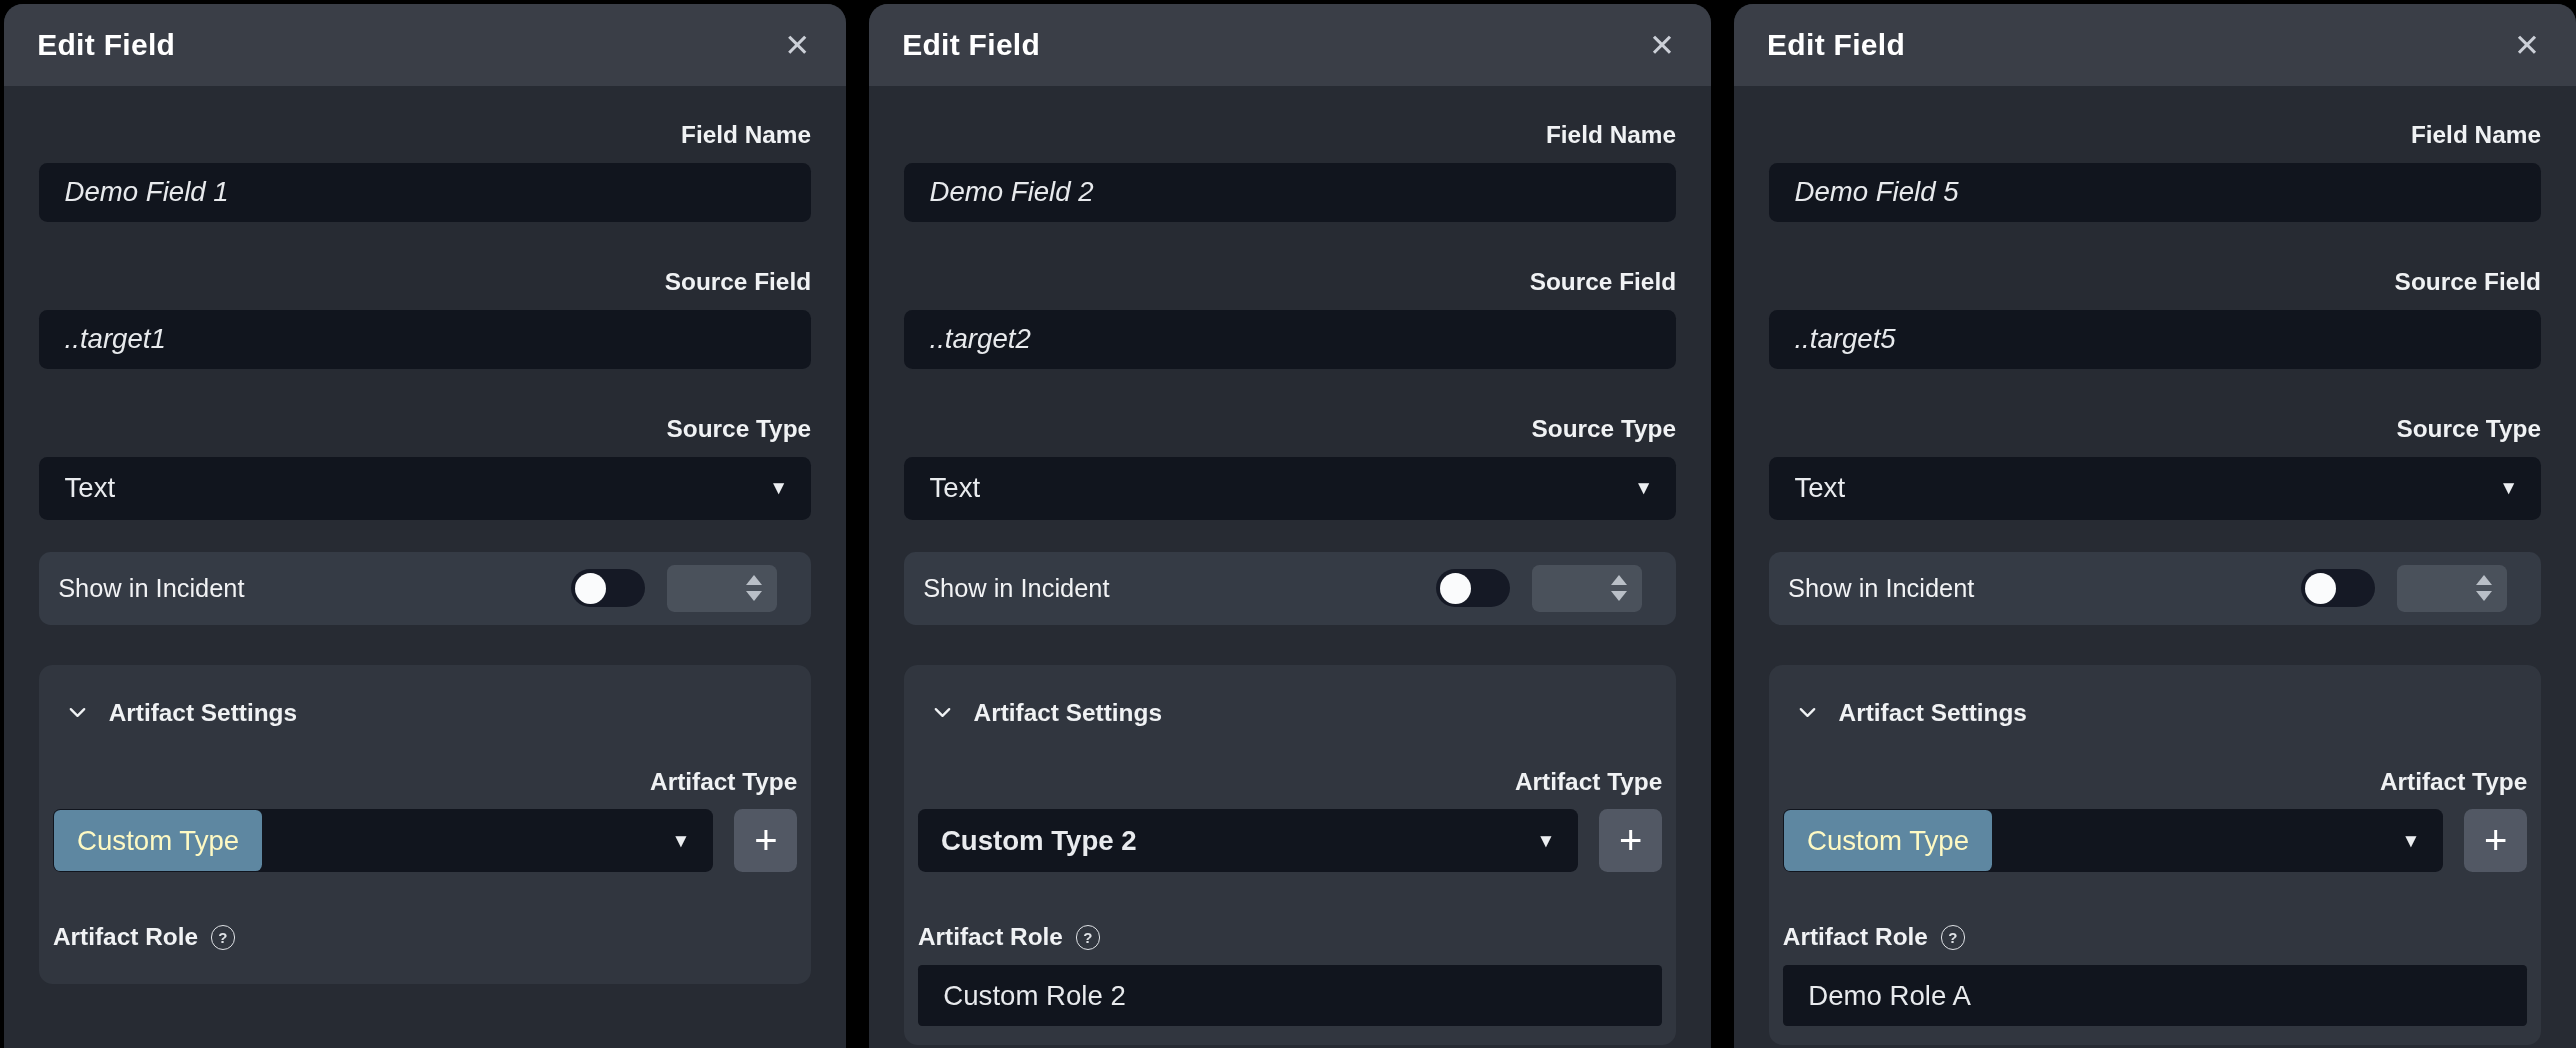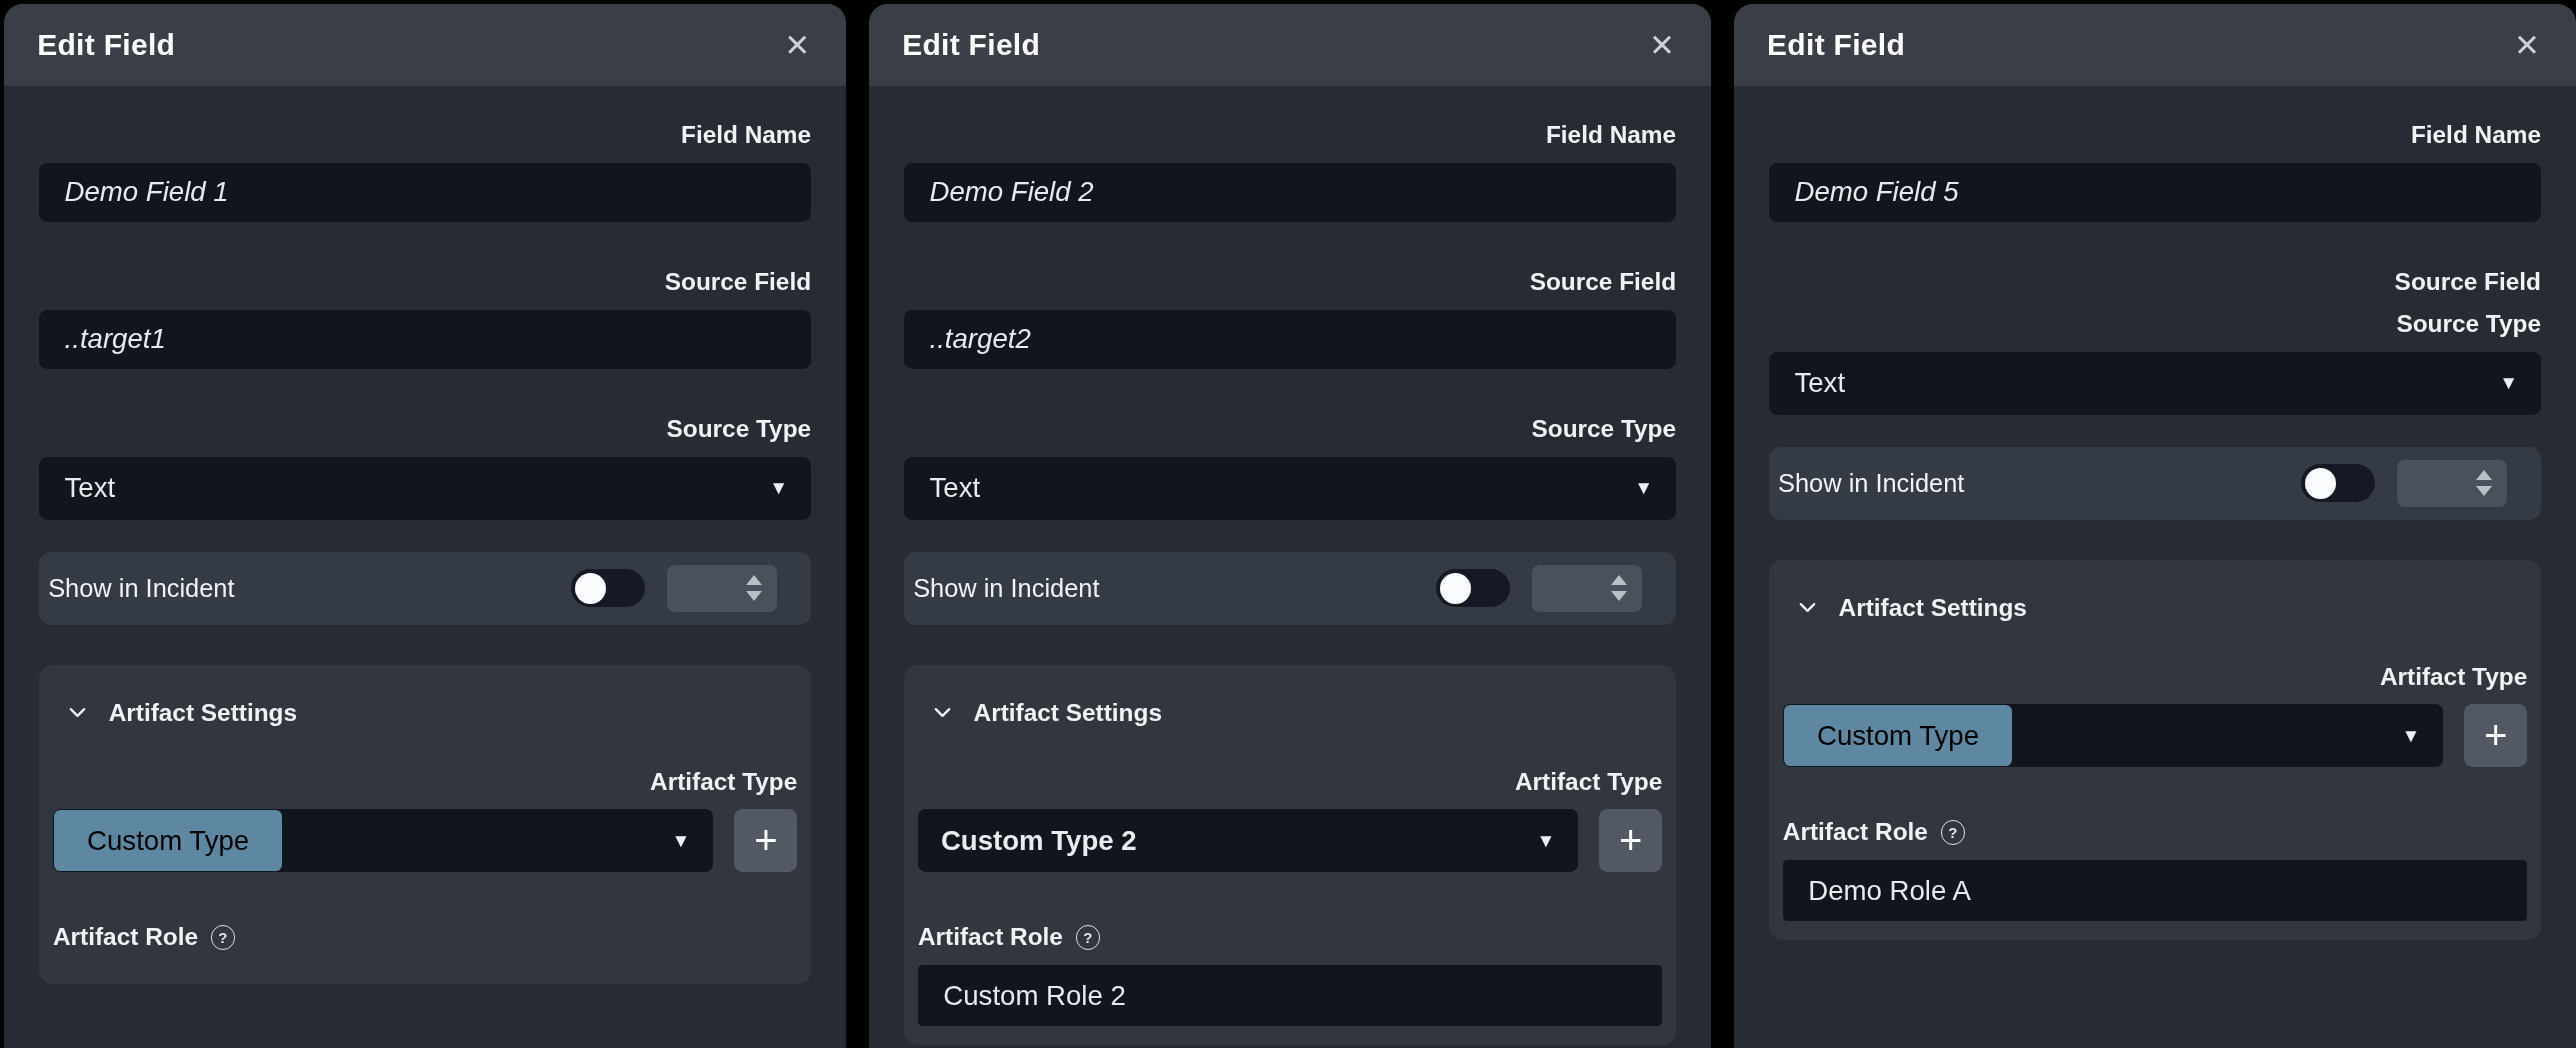--- a/index.html
+++ b/index.html
@@ -17,21 +17,21 @@
   .panel-body { flex:1; padding:35px 35px 0; }
   .f-label { font-size:24.4px; font-weight:700; color:#f0f2f4; margin-bottom:13.8px;text-align:right; }
   .text-input { height:59px; background:#11151e; border-radius:8.5px;
                 display:flex; align-items:center; padding:0 25.4px;
                 font-size:27.6px; color:#e8eaed; margin-bottom:46px;font-style:italic; }
   .select { height:63px; background:#11151e; border-radius:8.5px;
             display:flex; align-items:center; padding:0 23px 0 25.4px;
             font-size:27.6px; color:#e9ebee; margin-bottom:32px; cursor:pointer; }
   .select .arrow { margin-left:auto; font-size:19px; color:#eceef1; }
   .incident-row { height:73px; background:#353b45; border-radius:11.7px;
-                  display:flex; align-items:center; padding:0 34px 0 9px;
+                  display:flex; align-items:center; padding:0 34px 0 19px;
                   margin-bottom:40px;gap:8px; }
   .incident-label { font-size:25.4px; font-weight:400; color:#f1f2f4; }
   .toggle { margin-left:auto; width:74px; height:38px; background:#151925;
             border-radius:19px; position:relative; cursor:pointer; flex:0 0 auto; }
   .toggle .knob { position:absolute; left:3.7px; top:3.7px; width:31px; height:31px;
                   background:#fafbfc; border-radius:50%; }
   .stepper { margin-left:13.8px; width:110px; height:47px; background:#4a515b;
              border-radius:7.4px; display:flex; align-items:center;
              justify-content:flex-end; padding-right:15px; gap:0; cursor:pointer; }
   .stepper .arrows { display:flex; flex-direction:column; gap:6.4px; }
@@ -44,23 +44,23 @@
   .settings-header { display:flex; align-items:center; gap:20px;
                      padding-left:12.7px; margin-bottom:41px; cursor:pointer; }
   .settings-title { font-size:24.4px; font-weight:700; color:#f0f2f4; }
   .settings .f-label { padding-left:0; }
   .type-row { display:flex; gap:21px; margin-bottom:51px; }
   .select-lg { flex:1; height:63px; background:#11151e; border-radius:7.4px;
                display:flex; align-items:center; margin-bottom:0;
                font-size:27.6px; color:#e9ebee; padding:0; cursor:pointer; }
   .select-lg .arrow { margin-left:auto; margin-right:23px; font-size:19px; color:#eceef1; }
   span[data-name="artifact-type-value"].chip {
-      background:#5e87a1; color:#000000; border-radius:6.4px;
+      background:#5e87a1; color:#fef9c3; border-radius:6.4px;
       height:calc(100% - 2.1px); margin:1.1px; display:flex; align-items:center;
-      padding:0 33px; }
+      padding:0 23px; }
   span[data-name="artifact-type-value"].plain { padding-left:23px;font-weight:bold; }
   .plus-btn { flex:0 0 63px; height:63px; background:#525864; border-radius:8.5px;
               display:flex; align-items:center; justify-content:center;
               color:#ffffff; font-size:40px; font-weight:400; cursor:pointer; }
   .role-label-row { display:flex; align-items:center; gap:12.7px; margin-bottom:13.8px; }
   .role-label-row .f-label { margin-bottom:0; }
   .help-circle { width:24.4px; height:24.4px; border:1.6px solid #dfe2e6; border-radius:50%;
                  display:inline-flex; align-items:center; justify-content:center;
                  font-size:15px; font-weight:700; color:#dfe2e6; cursor:pointer; }
   .role-input { height:61px; background:#11151e; border-radius:4.2px;
@@ -193,20 +193,23 @@
     <div class="panel-header" data-name="dialog-header">
       <div class="panel-title" data-name="dialog-title">Edit Field</div>
       <div class="close-btn" data-name="close-icon">✕</div>
     </div>
     <div class="panel-body" data-name="dialog-body">
       <div class="f-label" data-name="field-name-label">Field Name</div>
       <div class="text-input" data-name="field-name-input">
         <span data-name="field-name-value">Demo Field 5</span>
       </div>
       <div class="f-label" data-name="source-field-label">Source Field</div>
+      <div class="text-input" data-name="source-field-input">
+        <span data-name="source-field-value">..target5</span>
+      </div>
       <div class="f-label" data-name="source-type-label">Source Type</div>
       <div class="select" data-name="source-type-select">
         <span data-name="source-type-value">Text</span>
         <span class="arrow" data-name="chevron-down-icon">▼</span>
       </div>
       <div class="incident-row" data-name="show-in-incident-row">
         <div class="incident-label" data-name="show-in-incident-label">Show in Incident</div>
         <div class="toggle" data-name="show-in-incident-toggle">
           <div class="knob" data-name="toggle-knob-icon"></div>
         </div>

